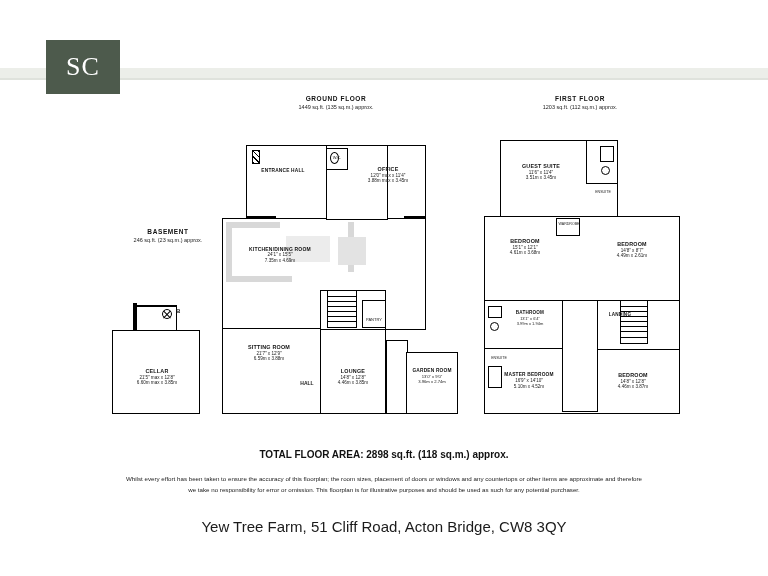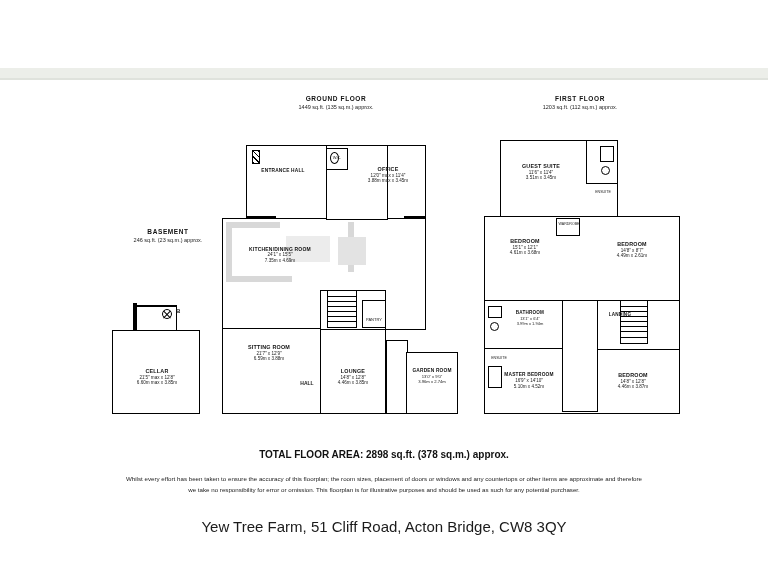--- a/index.html
+++ b/index.html
@@ -50,20 +50,23 @@
   .addr{position:absolute;width:768px;text-align:center;font-size:15px;color:#1b1b1b;
         font-family:"Liberation Sans", sans-serif;}
 </style>
 </head>
 <body>
 
 <div class="stage">
 
   <div class="band"></div>
   <div class="band2"></div>
+  <div class="logo">
+    <span>SC</span>
+  </div>
 
   <div class="ttl" style="left:256px;top:95px;width:160px;">GROUND FLOOR</div>
   <div class="sub" style="left:256px;top:104px;width:160px;">1449 sq.ft. (135 sq.m.) approx.</div>
 
   <div class="ttl" style="left:500px;top:95px;width:160px;">FIRST FLOOR</div>
   <div class="sub" style="left:500px;top:104px;width:160px;">1203 sq.ft. (112 sq.m.) approx.</div>
 
   <div class="ttl" style="left:108px;top:228px;width:120px;">BASEMENT</div>
   <div class="sub" style="left:108px;top:237px;width:120px;">246 sq.ft. (23 sq.m.) approx.</div>
 
@@ -225,17 +228,17 @@
       <div class="d2">5.10m x 4.52m</div>
     </div>
 
     <div class="room" style="left:600px;top:372px;width:66px;">
       <div class="n">BEDROOM</div>
       <div class="d">14'8" x 12'8"</div>
       <div class="d2">4.46m x 3.87m</div>
     </div>
   </div>
 
-  <div class="total" style="top:449px;">TOTAL FLOOR AREA: 2898 sq.ft. (378 sq.m.) approx.</div>
+  <div class="total" style="top:449px;">TOTAL FLOOR AREA: 2898 sq.ft. (118 sq.m.) approx.</div>
   <div class="disc" style="top:474px;">Whilst every effort has been taken to ensure the accuracy of this floorplan; the room sizes, placement of doors or windows and any countertops or other items are approximate and therefore we take no responsibility for error or omission. This floorplan is for illustrative purposes and should be used as such for any potential purchaser.</div>
   <div class="addr" style="top:518px;">Yew Tree Farm, 51 Cliff Road, Acton Bridge, CW8 3QY</div>
 
 </div>
 
 </body></html>

